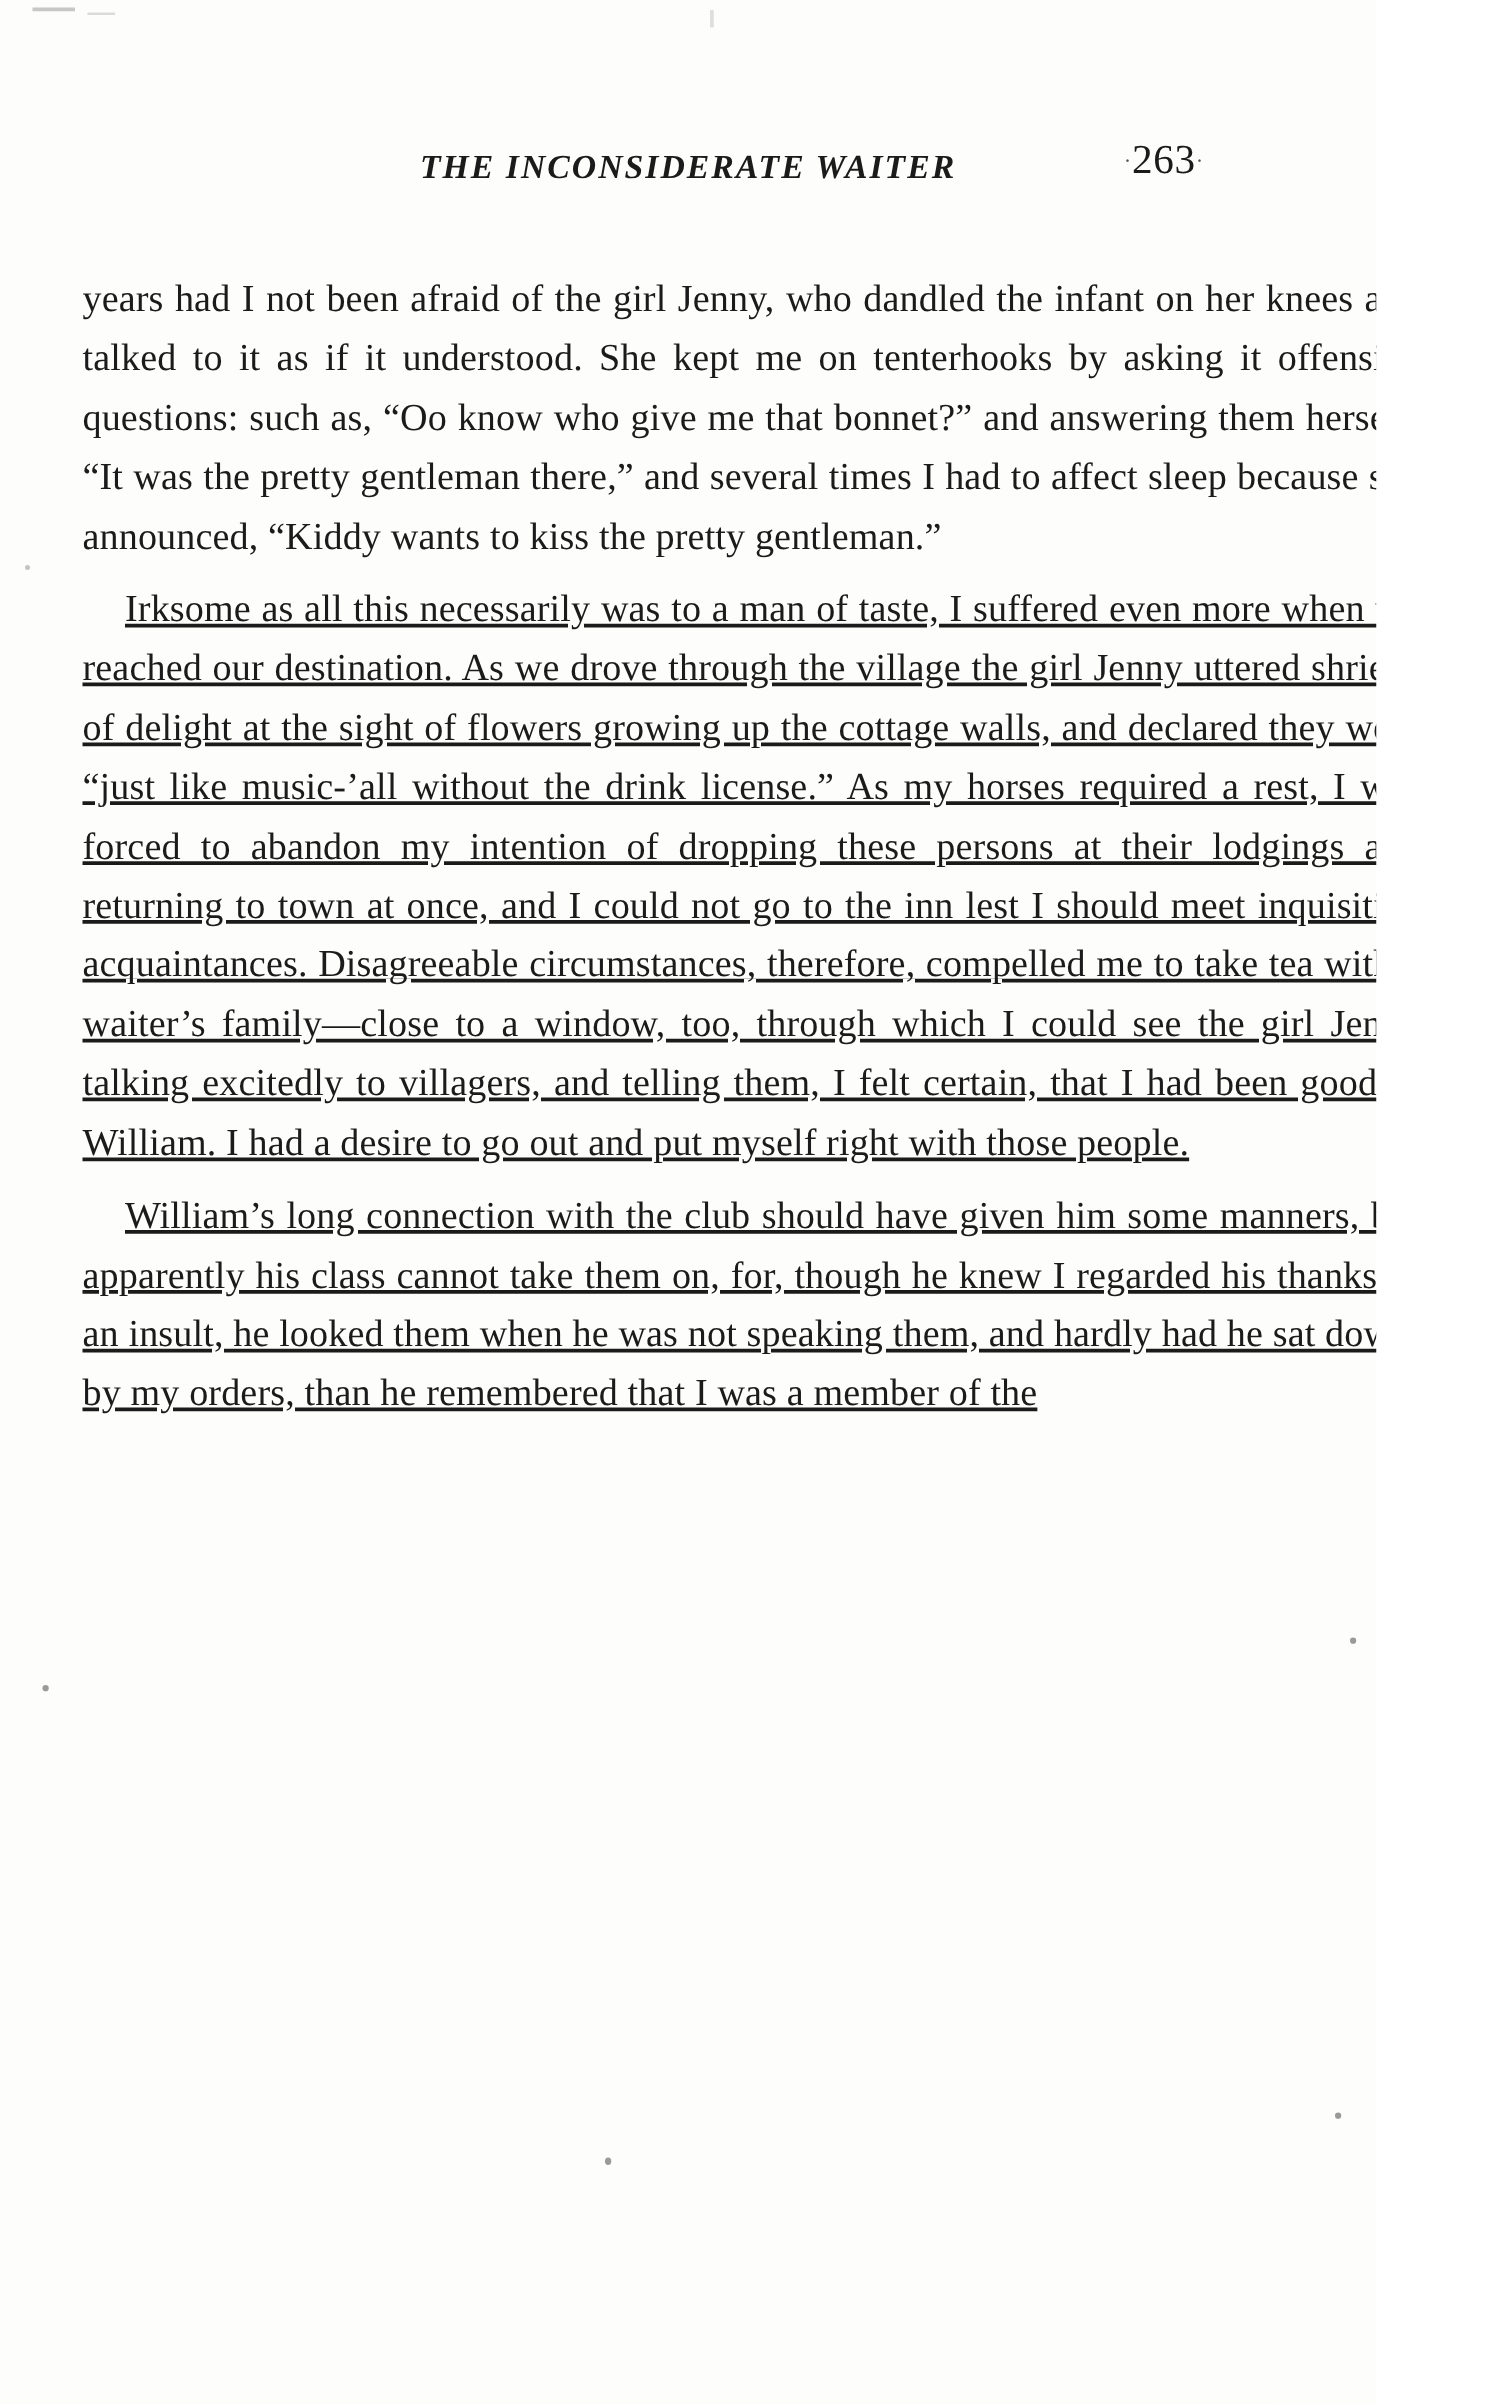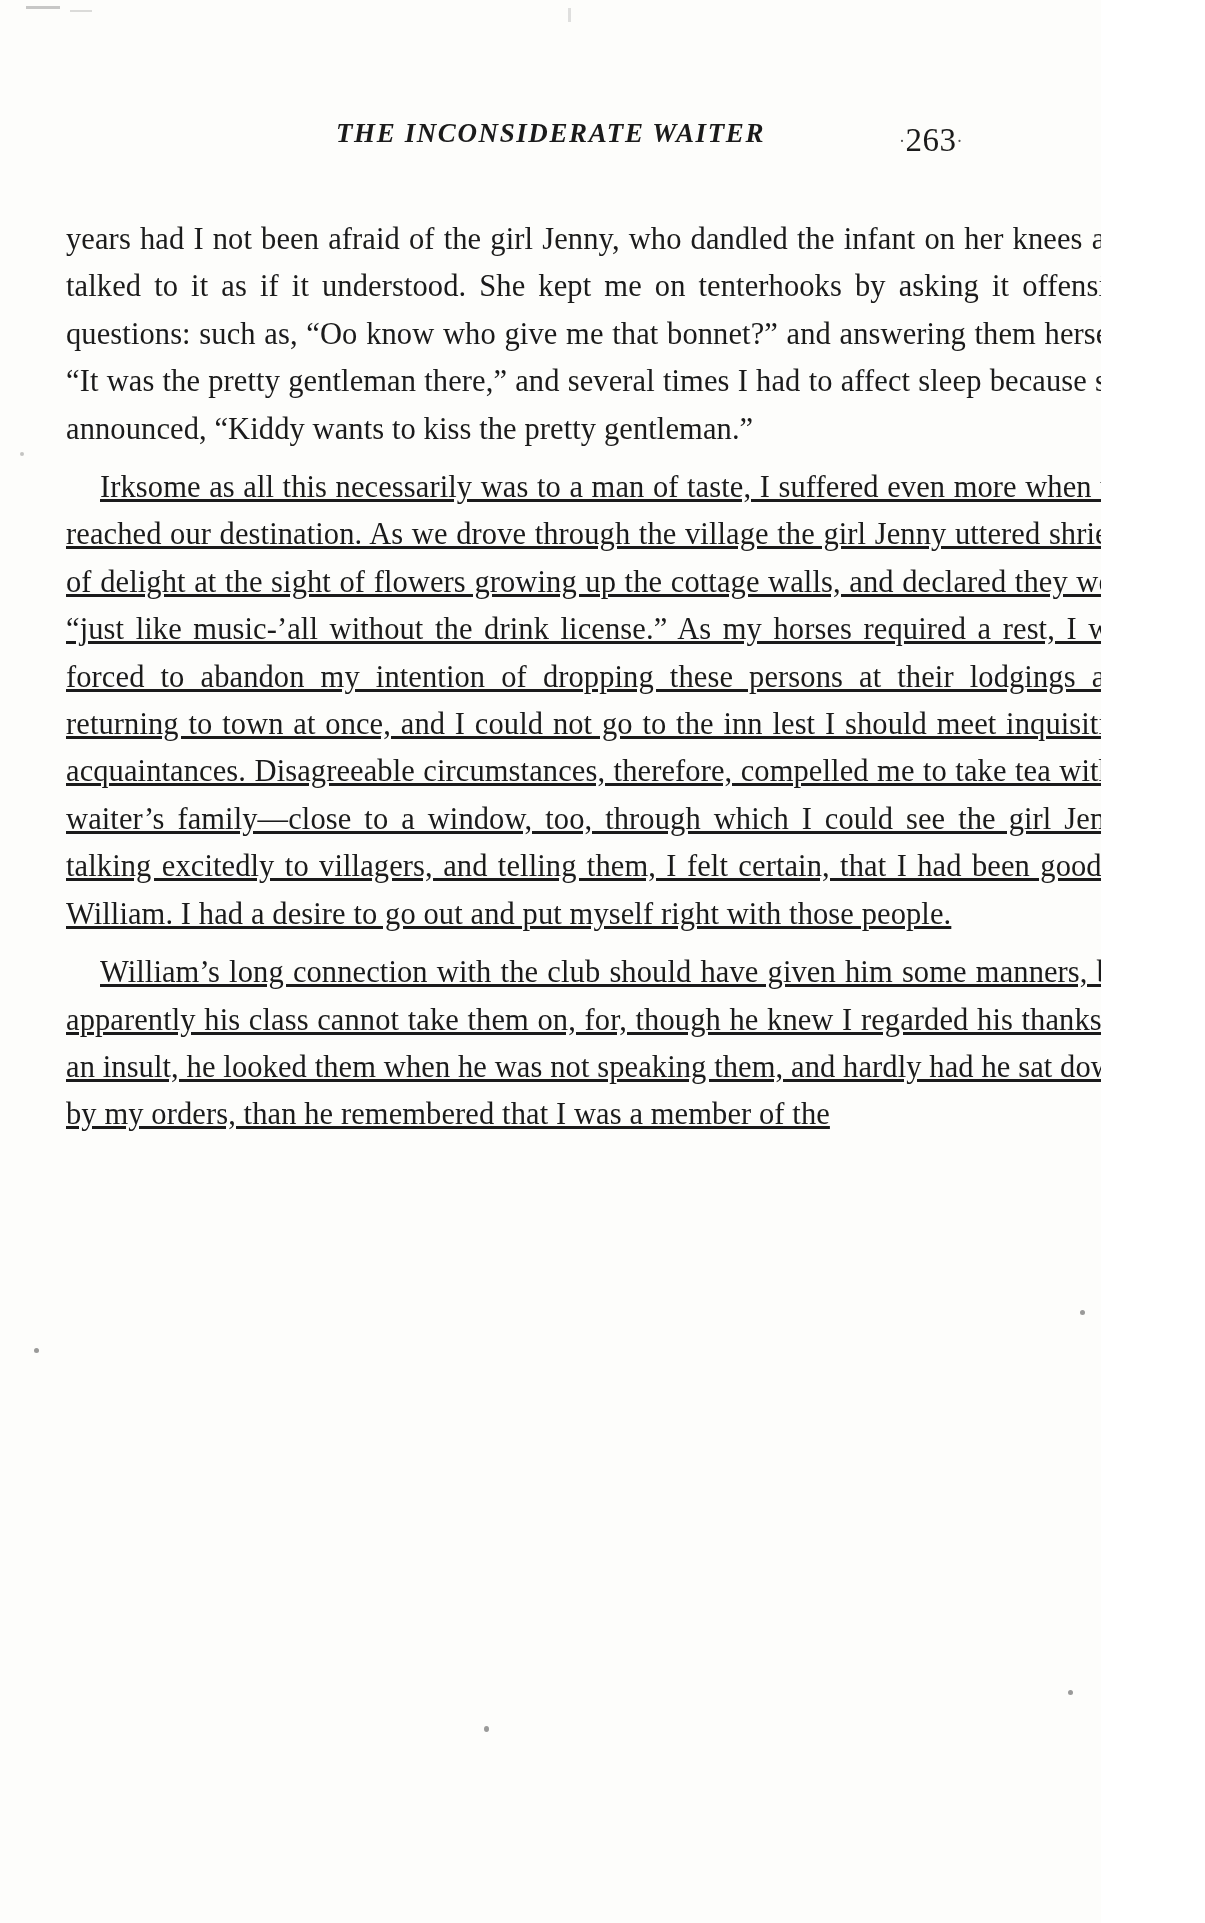--- a/index.html
+++ b/index.html
@@ -39,21 +39,21 @@
   .running-title {
     font-weight: 700;
     font-style: italic;
     font-size: 27px;
     letter-spacing: 1.6px;
     white-space: nowrap;
   }
   .folio {
     position: absolute;
     right: 138px;
-    top: 122px;
+    top: 110px;
     font-size: 33px;
     letter-spacing: .5px;
     font-family: "Liberation Serif", serif;
   }
   .folio .dot-left,
   .folio .dot-right {
     display: inline-block;
     color: #555;
     font-size: 18px;
     vertical-align: 4px;

